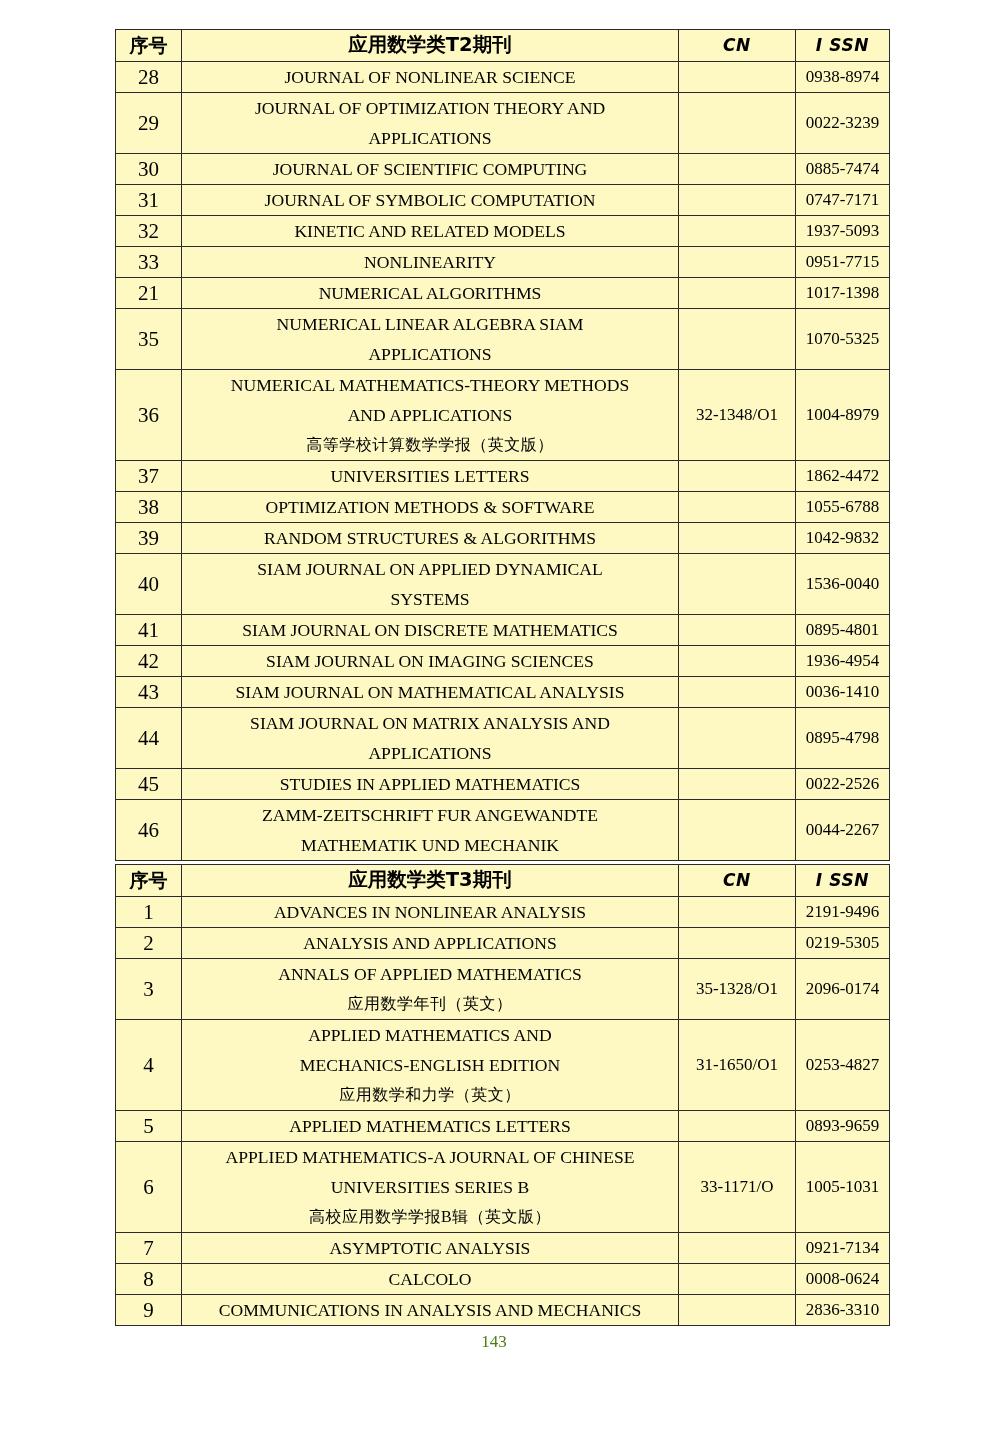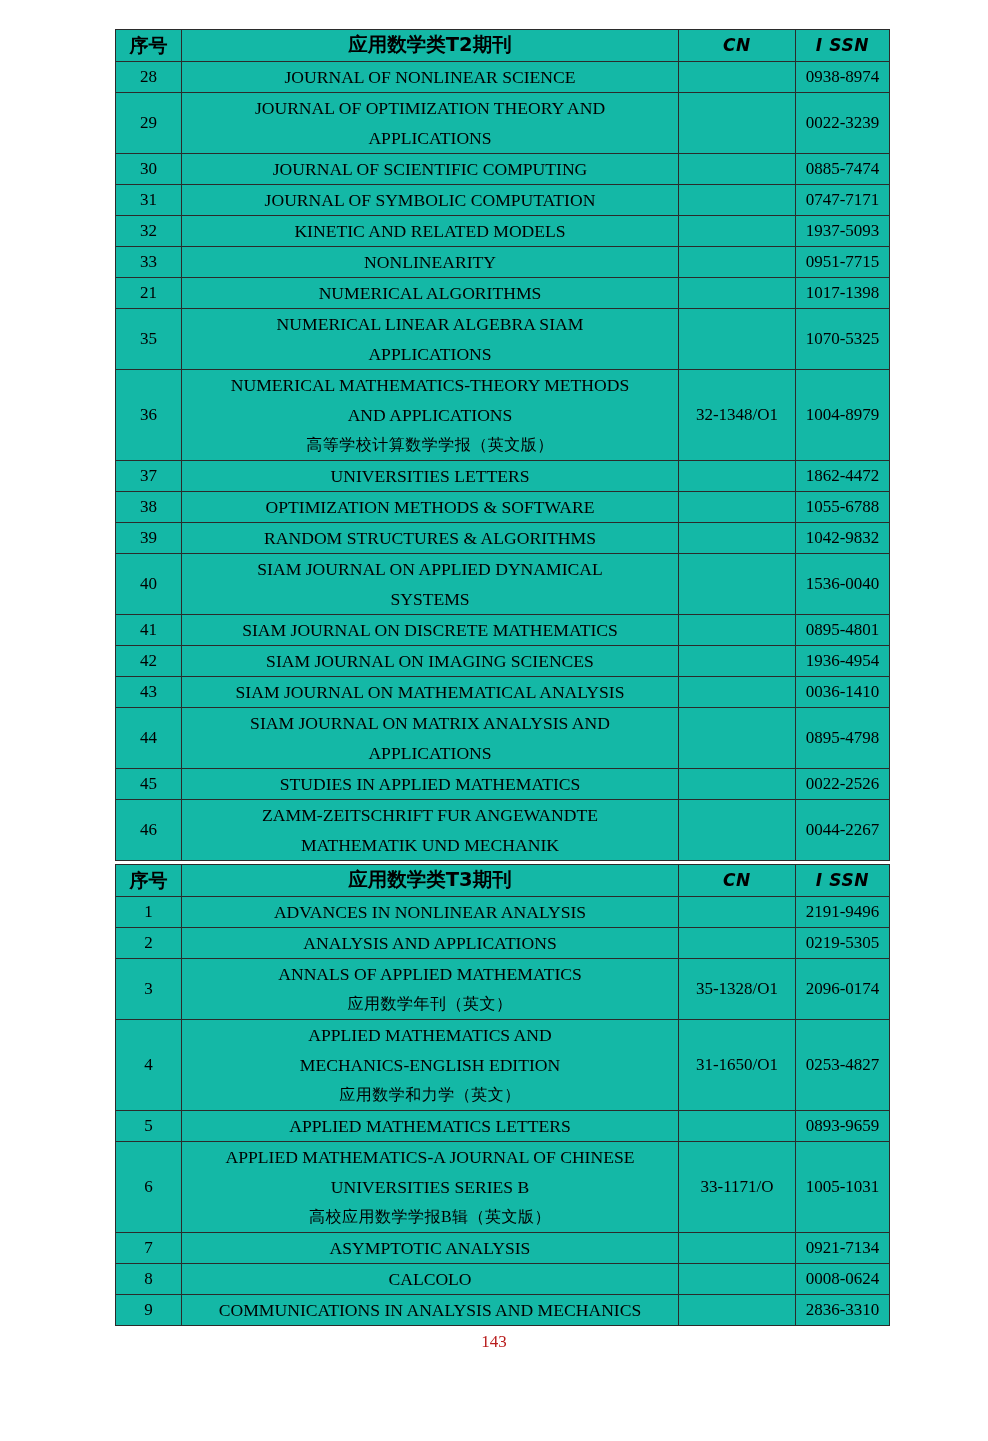--- a/index.html
+++ b/index.html
@@ -27,21 +27,21 @@
     left: 115px;
     width: 774px;
   }
   #table-t2-wrap { top: 29px; }
   #table-t3-wrap { top: 864px; }
 
   table.jtable {
     border-collapse: collapse;
     width: 774px;
     table-layout: fixed;
-    background: #14b8a6;
+    background: #fef9c3;
   }
   table.jtable td, table.jtable th {
     border: 1px solid #2b2b2b;
     padding: 0;
     text-align: center;
     vertical-align: middle;
     font-weight: normal;
   }
   col.c-no    { width: 66px; }
   col.c-name  { width: 497px; }
@@ -64,21 +64,21 @@
     font-size: 19.5px;
   }
   tr.hdr th.h-cn, tr.hdr th.h-issn {
     font-size: 17px;
     letter-spacing: 0.6px;
     font-style: italic;
   }
 
   
   td.cell-no {
-    font-size: 17px;
+    font-size: 21px;
     font-family: "Liberation Serif", serif;
   }
   td.cell-name {
     font-size: 17.6px;
     line-height: 30px;
     padding: 0 4px;
     font-family: "Liberation Serif", serif;
   }
   td.cell-cn, td.cell-issn {
     font-size: 17px;
@@ -95,21 +95,21 @@
   tr.r3 td { height: 90px; }
 
   .page-number {
     position: absolute;
     left: 0;
     top: 1332px;
     width: 988px;
     text-align: center;
     font-family: "Liberation Serif", serif;
     font-size: 17px;
-    color: #b91c1c;
+    color: #4d7c0f;
   }
 </style>
 </head>
 <body>
 
 <div class="page">
 
   <div class="table-wrap" id="table-t2-wrap">
     <table class="jtable">
       <colgroup>

